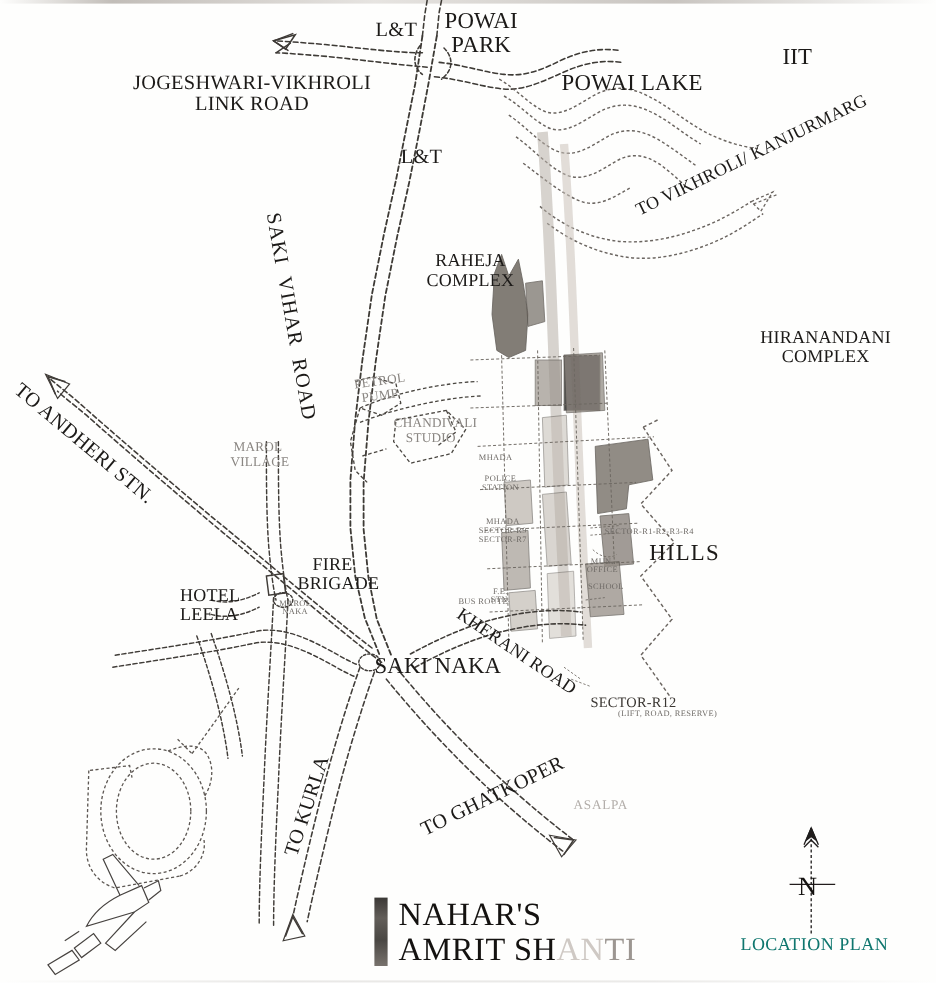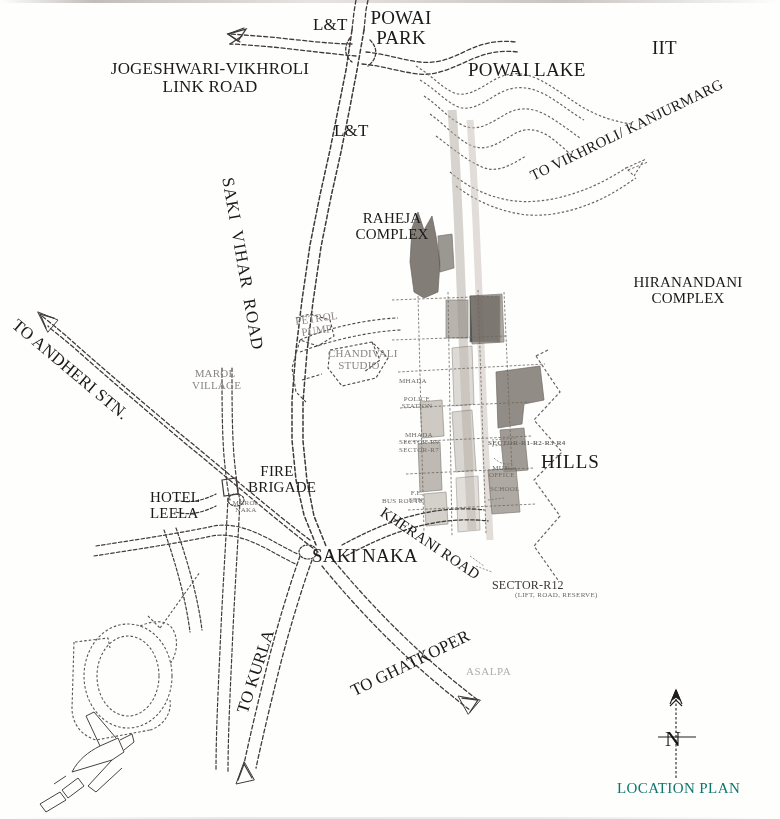--- a/index.html
+++ b/index.html
@@ -33,21 +33,21 @@
     white-space:pre;
     line-height:1.05;
     letter-spacing:.2px;
   }
   .lbl.major{font-size:17px;font-weight:400;}
   .lbl.big{font-size:19px;}
   .lbl.mid{font-size:15px;}
   .lbl.small{font-size:11px;}
   .lbl.tiny{font-size:7px;color:#6e6a66;letter-spacing:.3px;}
   .lbl.faint{color:#8a8682;}
-  .lbl.vfaint{color:#b3aeaa;}
+  .lbl.vfaint{color:#b3aeaa;margin-left:12px;}
   .center{text-align:center;}
 
   
   #title-block{position:absolute;left:312px;top:748px;display:flex;align-items:flex-start;gap:9px;}
   #title-bar{
     width:11px;height:57px;
     background:linear-gradient(180deg,#2a2724,#55504b 30%,#3a3733 62%,#6c6660);
     opacity:.92;
     flex:none;
   }
@@ -316,35 +316,42 @@
 
   <div class="lbl tiny center" style="left:398px;top:432px;width:42px;">MHADA
 SECTOR-R9
 SECTOR-R7</div>
 
   <div class="lbl tiny" style="left:382px;top:463px;margin-top:35px;">BUS ROUTE</div>
 
   <div class="lbl tiny center" style="left:404px;top:490px;width:26px;">F.E.
 STN.</div>
 
-  <div class="lbl tiny" style="left:488px;top:440px;font-weight:bold;">SECTOR-R1-R2-R3-R4</div>
+  <div class="lbl tiny" style="left:504px;top:440px;">SECTOR-R1-R2-R3-R4</div>
 
   <div class="lbl tiny center" style="left:487px;top:465px;width:30px;">MUN.
 OFFICE</div>
 
   <div class="lbl tiny" style="left:490px;top:486px;">SCHOOL</div>
 
   <div class="lbl small" style="left:492px;top:579px;font-size:12px;color:#3a3632;">SECTOR-R12</div>
 
   <div class="lbl tiny" style="left:490px;top:592px;padding-left:25px;">(LIFT, ROAD, RESERVE)</div>
 
   <div class="lbl small vfaint" style="left:466px;top:666px;letter-spacing:.6px;">ASALPA</div>
 
   <div class="lbl major" style="left:234px;top:710px;transform:rotate(-72deg);transform-origin:left top;">TO KURLA</div>
 
   <div class="lbl major" style="left:348px;top:684px;transform:rotate(-26deg);transform-origin:left top;"><span>TO GHATKO</span><span class="vfaint">PER</span></div>
 
 
+  <div id="title-block">
+    <div id="title-bar"></div>
+    <div id="title-text">
+      <div class="l1">NAHAR'S</div>
+      <div class="l2"><span>AMRIT SH</span><span class="fade">AN</span><span class="fade2">TI</span></div>
+    </div>
+  </div>
 
   <div id="north-n">N</div>
   <div id="location-plan-label">LOCATION PLAN</div>
 
 </div>
 
 </body></html>

